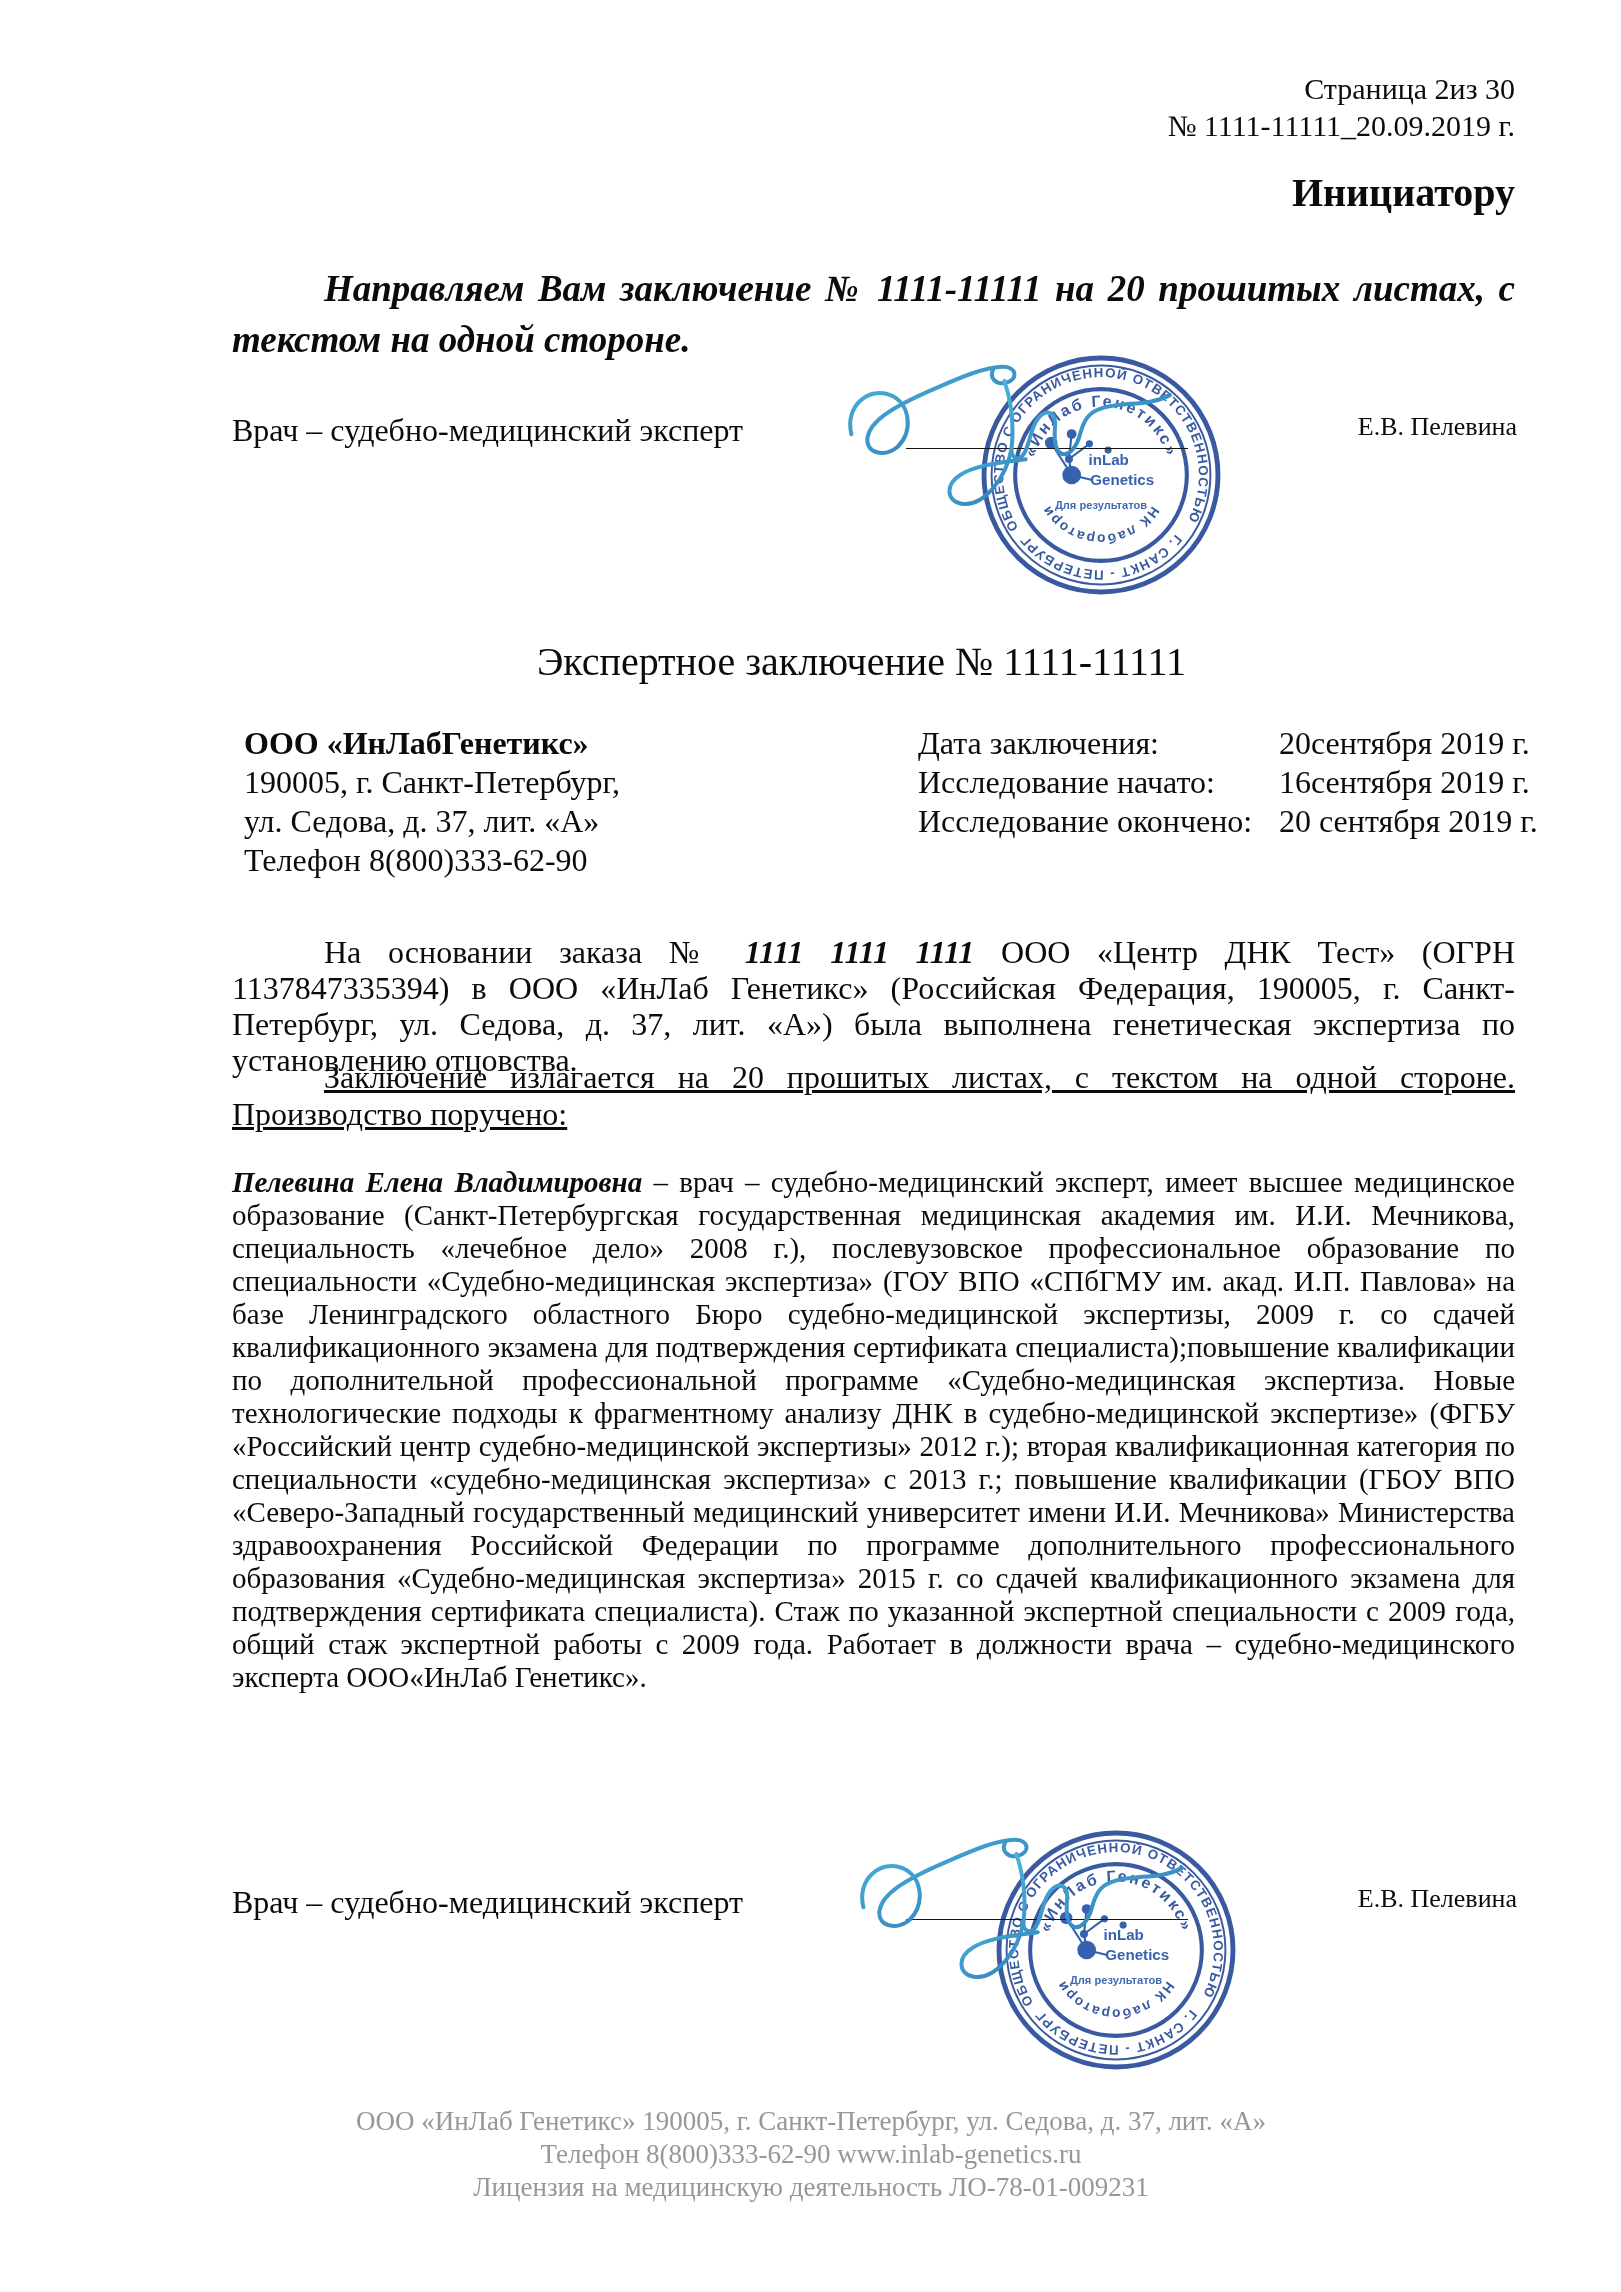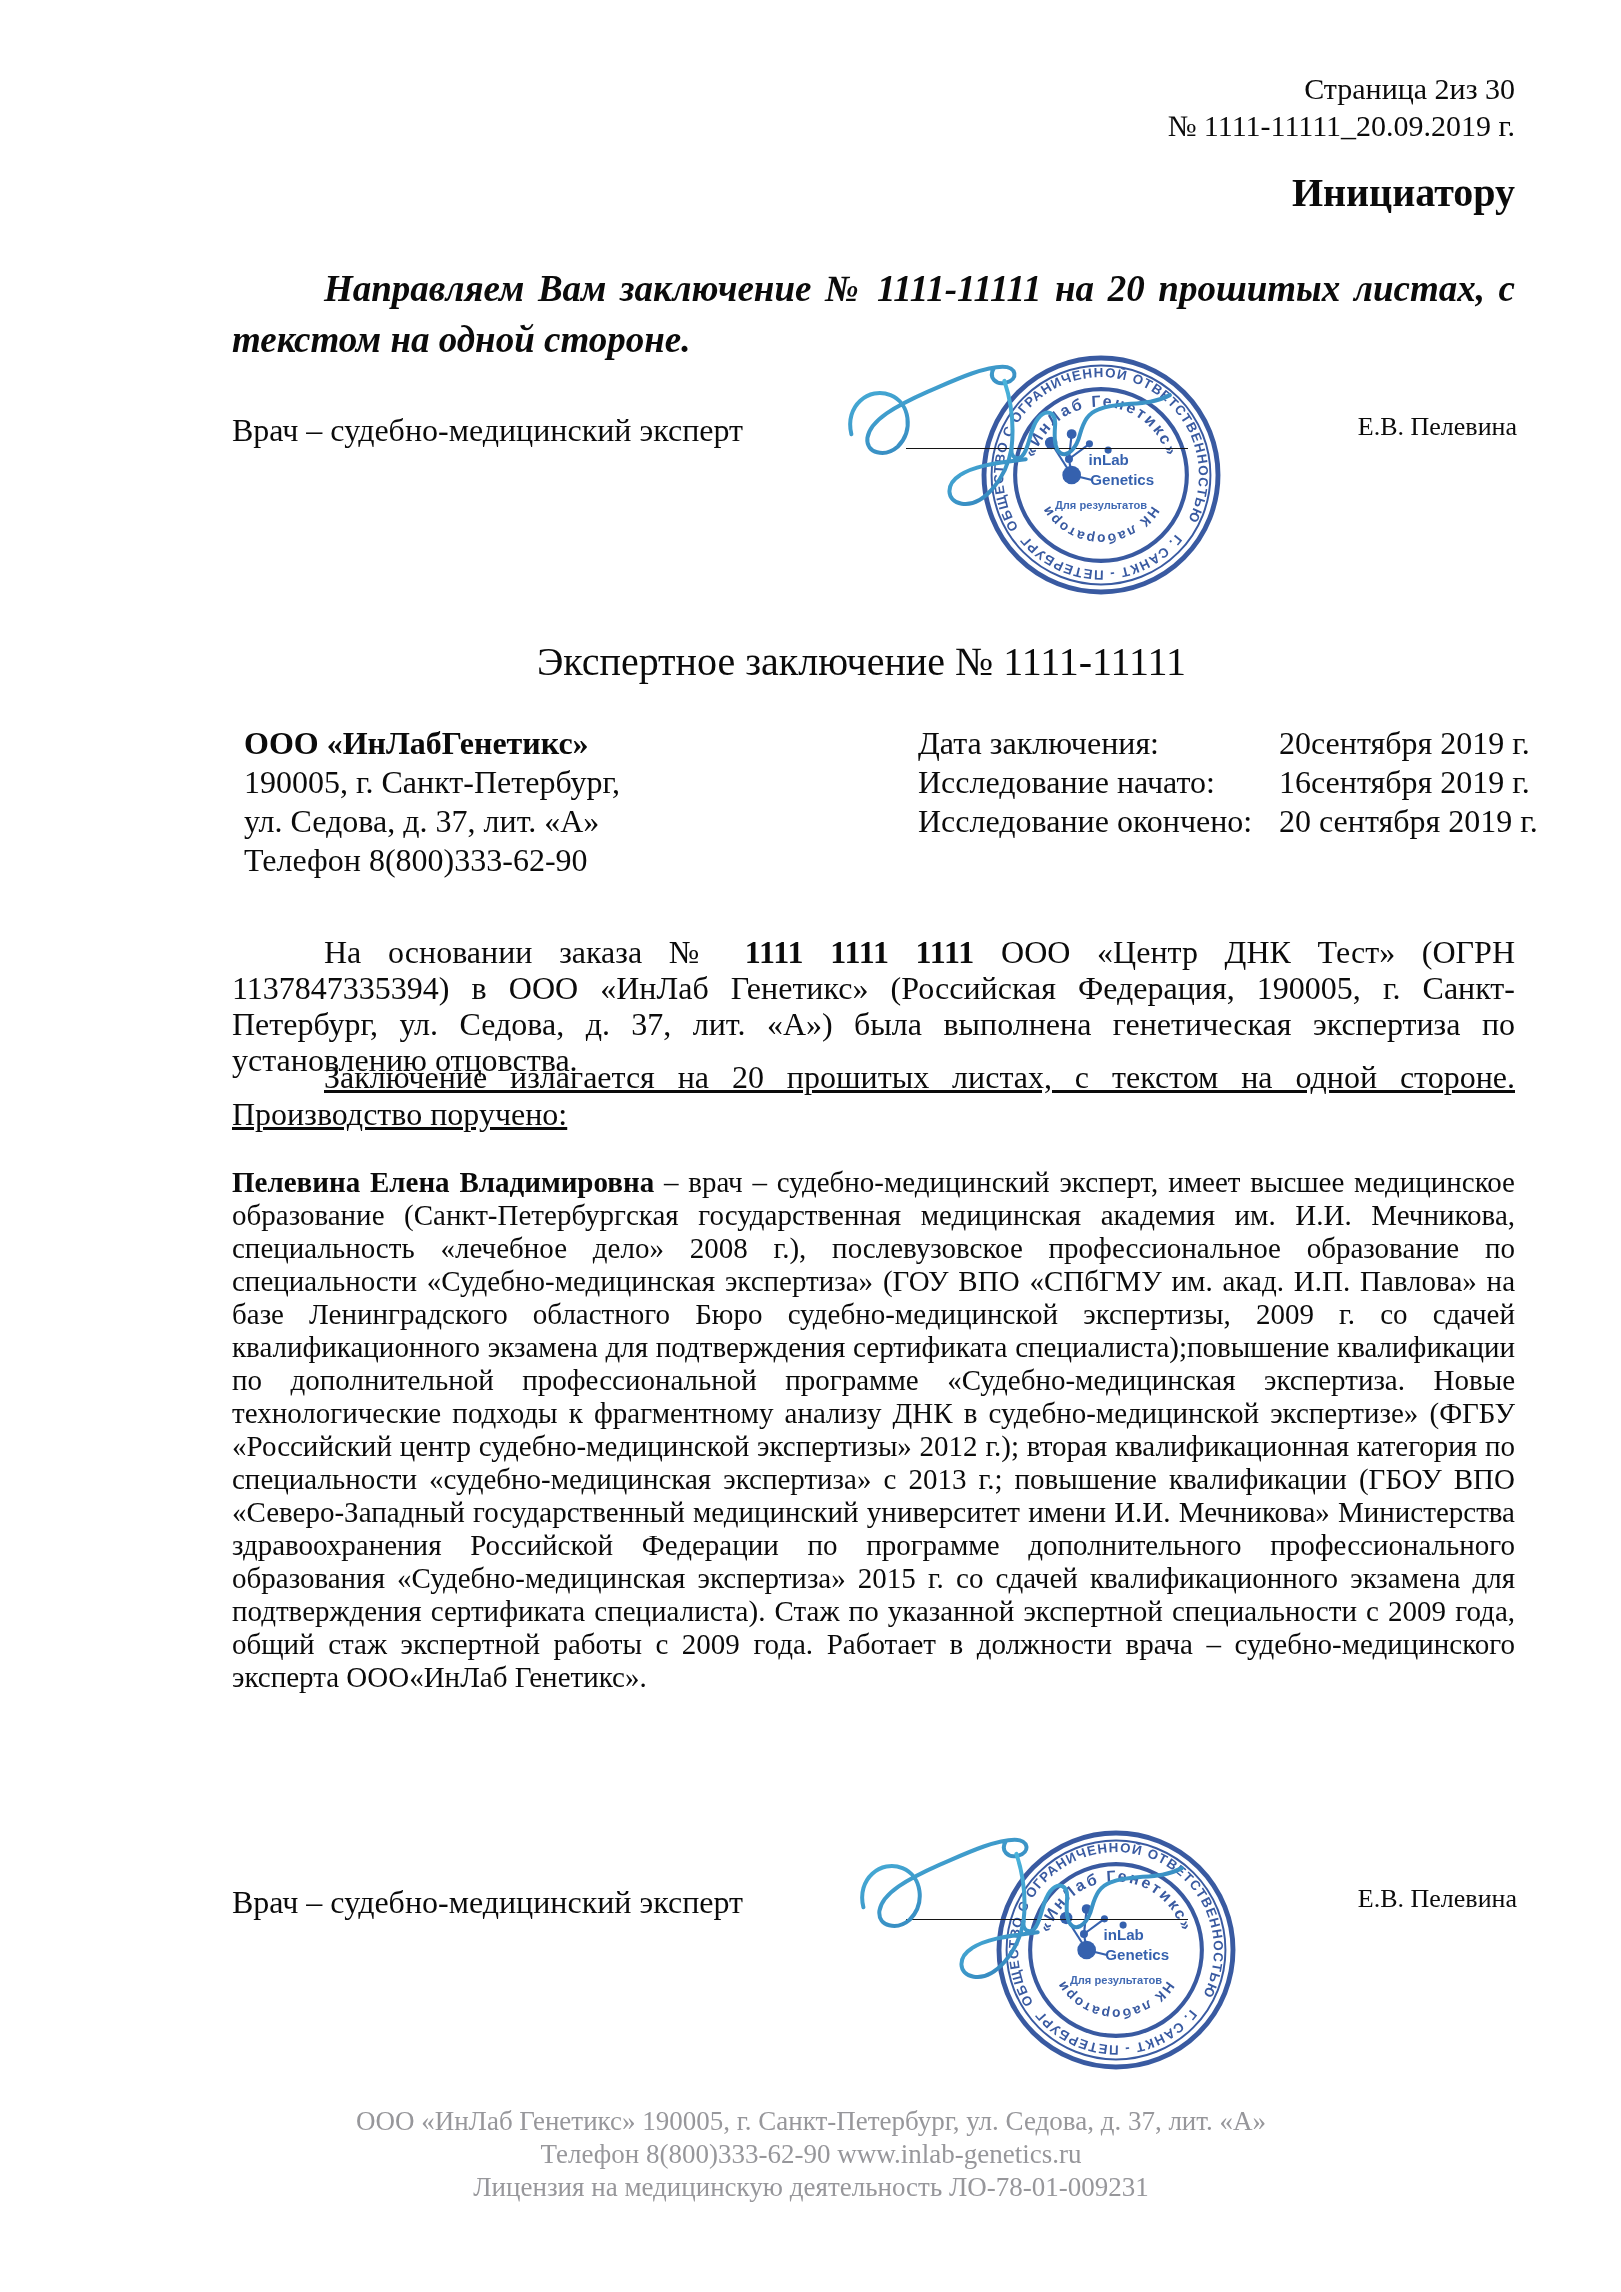--- a/index.html
+++ b/index.html
@@ -35,21 +35,21 @@
   .org .org-name{font-weight:bold;}
   .dates{position:absolute;top:724px;left:918px;font-size:32px;line-height:39px;
        display:grid;grid-template-columns:361px auto;}
   
   .p1{position:absolute;top:902px;left:232px;width:1283px;
       font-size:32px;line-height:36px;text-align:justify;text-indent:92px;}
   .p2{position:absolute;top:1027px;left:232px;width:1283px;
       font-size:32px;line-height:37px;text-align:justify;text-indent:92px;text-decoration:underline;}
   .p3{position:absolute;top:1137px;left:232px;width:1283px;
       font-size:29px;line-height:33px;text-align:justify;}
-  .b{font-weight:bold;}
+  .b{font-weight:bold;font-style:italic;}
   
   .footer{position:absolute;top:2105px;left:0;width:1622px;text-align:center;
       color:#97979b;font-size:27px;line-height:33px;}
   
   .stamp text{font-family:"Liberation Sans", sans-serif;fill:#31549e;}
   .stamp .band{font-size:15px;letter-spacing:1.3px;font-weight:600;}
   .stamp .inner-top{font-size:18px;letter-spacing:2.6px;font-weight:600;}
   .stamp .inner-bot{font-size:15.5px;letter-spacing:1.8px;font-weight:600;}
   .stamp .logo-txt{font-size:17px;font-weight:bold;fill:#2d5bab;}
   .stamp .tagline{font-size:12.5px;font-weight:600;fill:#3a64b0;}

